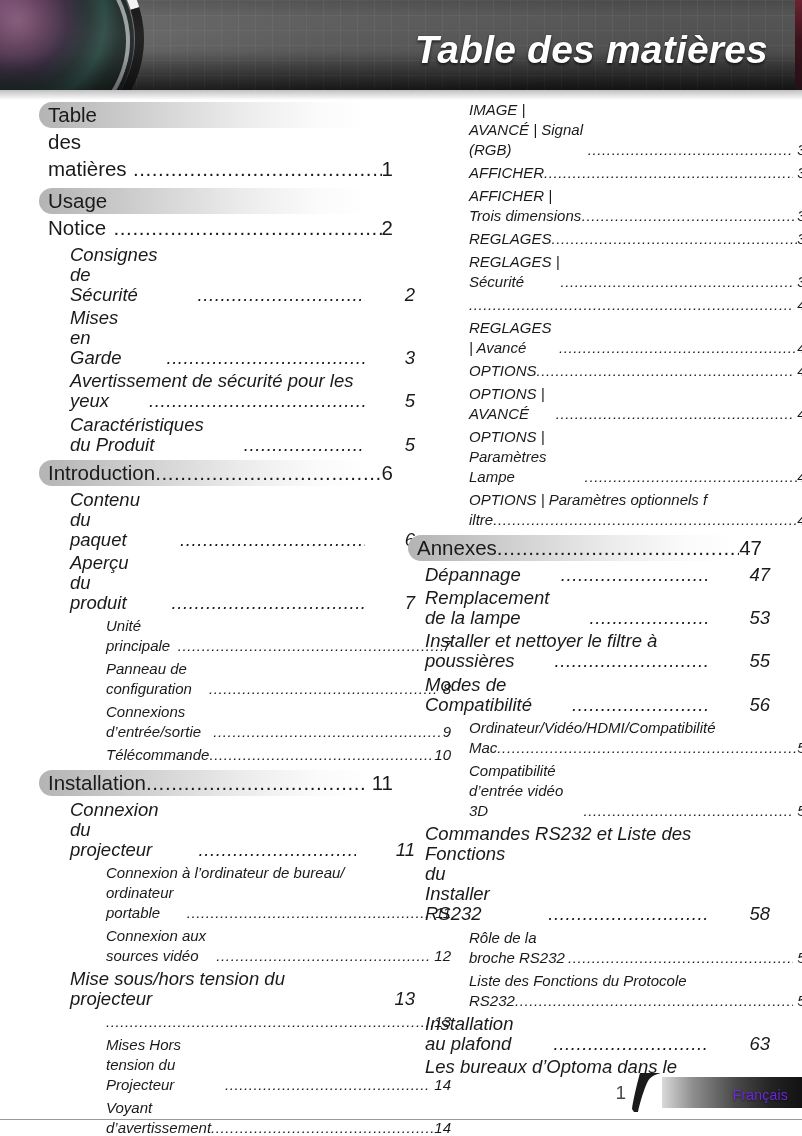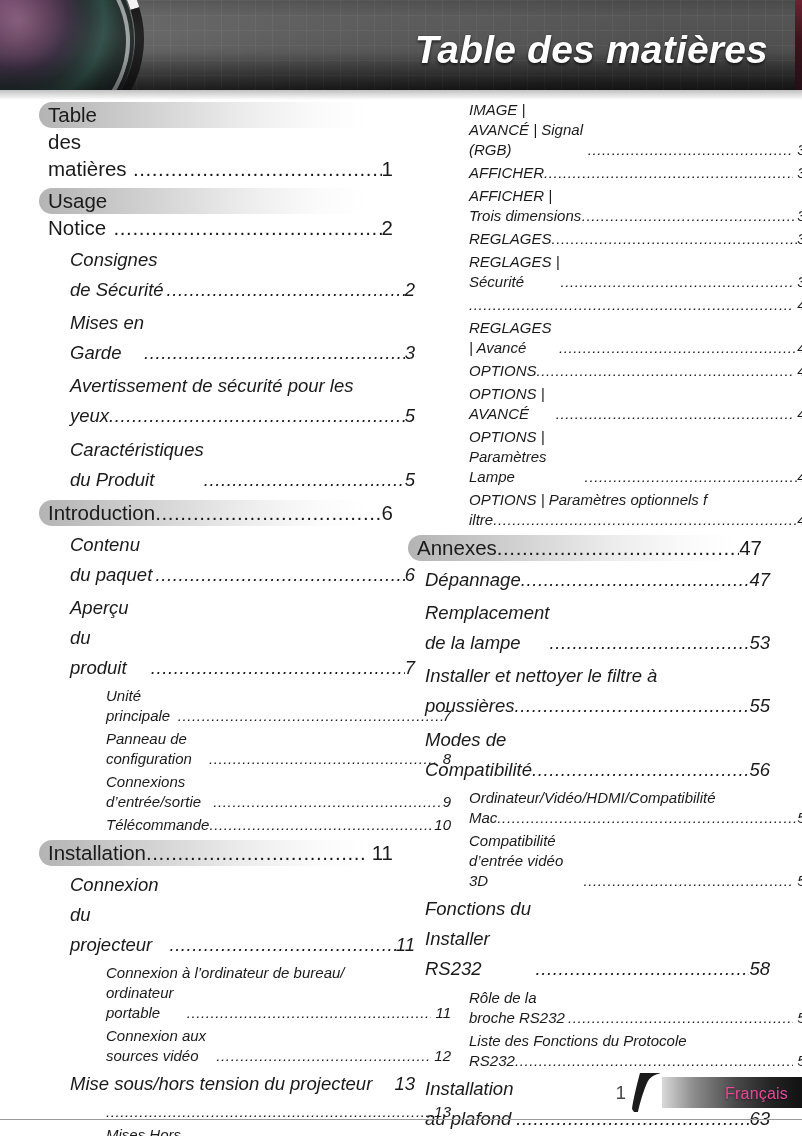--- a/index.html
+++ b/index.html
@@ -137,21 +137,22 @@
   .lvl1 .leader { font-size:20.5px; letter-spacing:.6px; }
   .lvl1 .pg { font-size:20.5px; }
 
   
   .lvl2 {
     margin-left:22px;
     margin-bottom:3px;
   }
   .lvl2 .row {
     font-size:18.5px; font-style:italic; color:#1a1a1a;
-    line-height:30px;
+    line-height:20px;
+    gap:40px;
   }
   .lvl2 .leader { font-size:18.5px; letter-spacing:.6px; }
   .lvl2 .pg { font-size:18.5px; }
   .lvl2.wrap2 { margin-bottom:4px; }
 
   
   .lvl3 {
     margin-left:58px;
     margin-bottom:3px;
   }
@@ -177,21 +178,21 @@
     position:absolute; left:0; bottom:16px; width:802px; height:1px;
     background:#9a9a9a;
   }
   .footer-bar {
     position:absolute; right:0; bottom:28px;
     width:140px; height:31px;
     background:linear-gradient(to right, #d9d9d9 0%, #8e8e8e 22%, #4a4a4a 52%, #232323 78%, #121212 100%);
   }
   .footer-bar-label {
     position:absolute; right:14px; bottom:33px;
-    font-size:16px; color:#ec4899; font-weight:normal;
+    font-size:14px; color:#6d28d9; font-weight:normal;
     text-shadow:0 1px 2px rgba(0,0,0,.55);
     letter-spacing:.2px;
   }
   
   .footer-hook {
     position:absolute; right:140px; bottom:24px;
     width:30px; height:39px;
   }
   .footer-pageno {
     position:absolute; right:176px; bottom:32px;
@@ -494,20 +495,21 @@
           </div>
         </div>
         <div class="entry lvl3">
           <div class="row">
             <span class="txt">Compatibilité d’entrée vidéo 3D</span>
             <span class="leader"> ................................................................................</span>
             <span class="pg"> 57</span>
           </div>
         </div>
         <div class="entry lvl2 wrap2">
+          <div class="line-a row"><span class="txt">Commandes RS232 et Liste des</span></div>
           <div class="row">
             <span class="txt">Fonctions du Installer RS232</span>
             <span class="leader"> ................................................................................</span>
             <span class="pg">58</span>
           </div>
         </div>
         <div class="entry lvl3">
           <div class="row">
             <span class="txt">Rôle de la broche RS232</span>
             <span class="leader"> ................................................................................</span>

